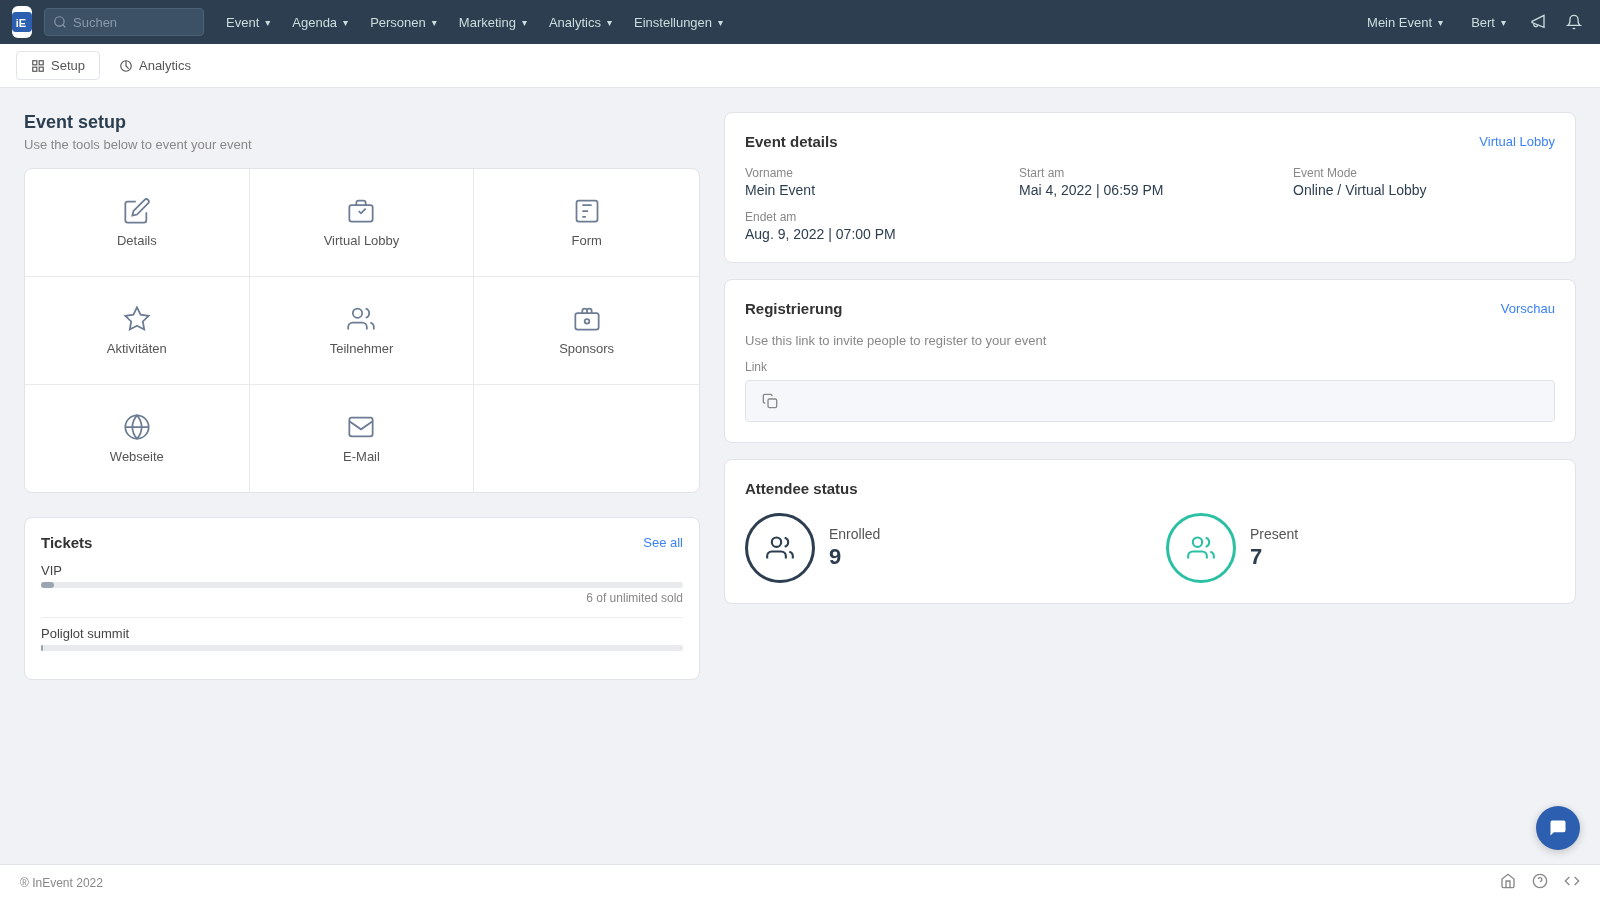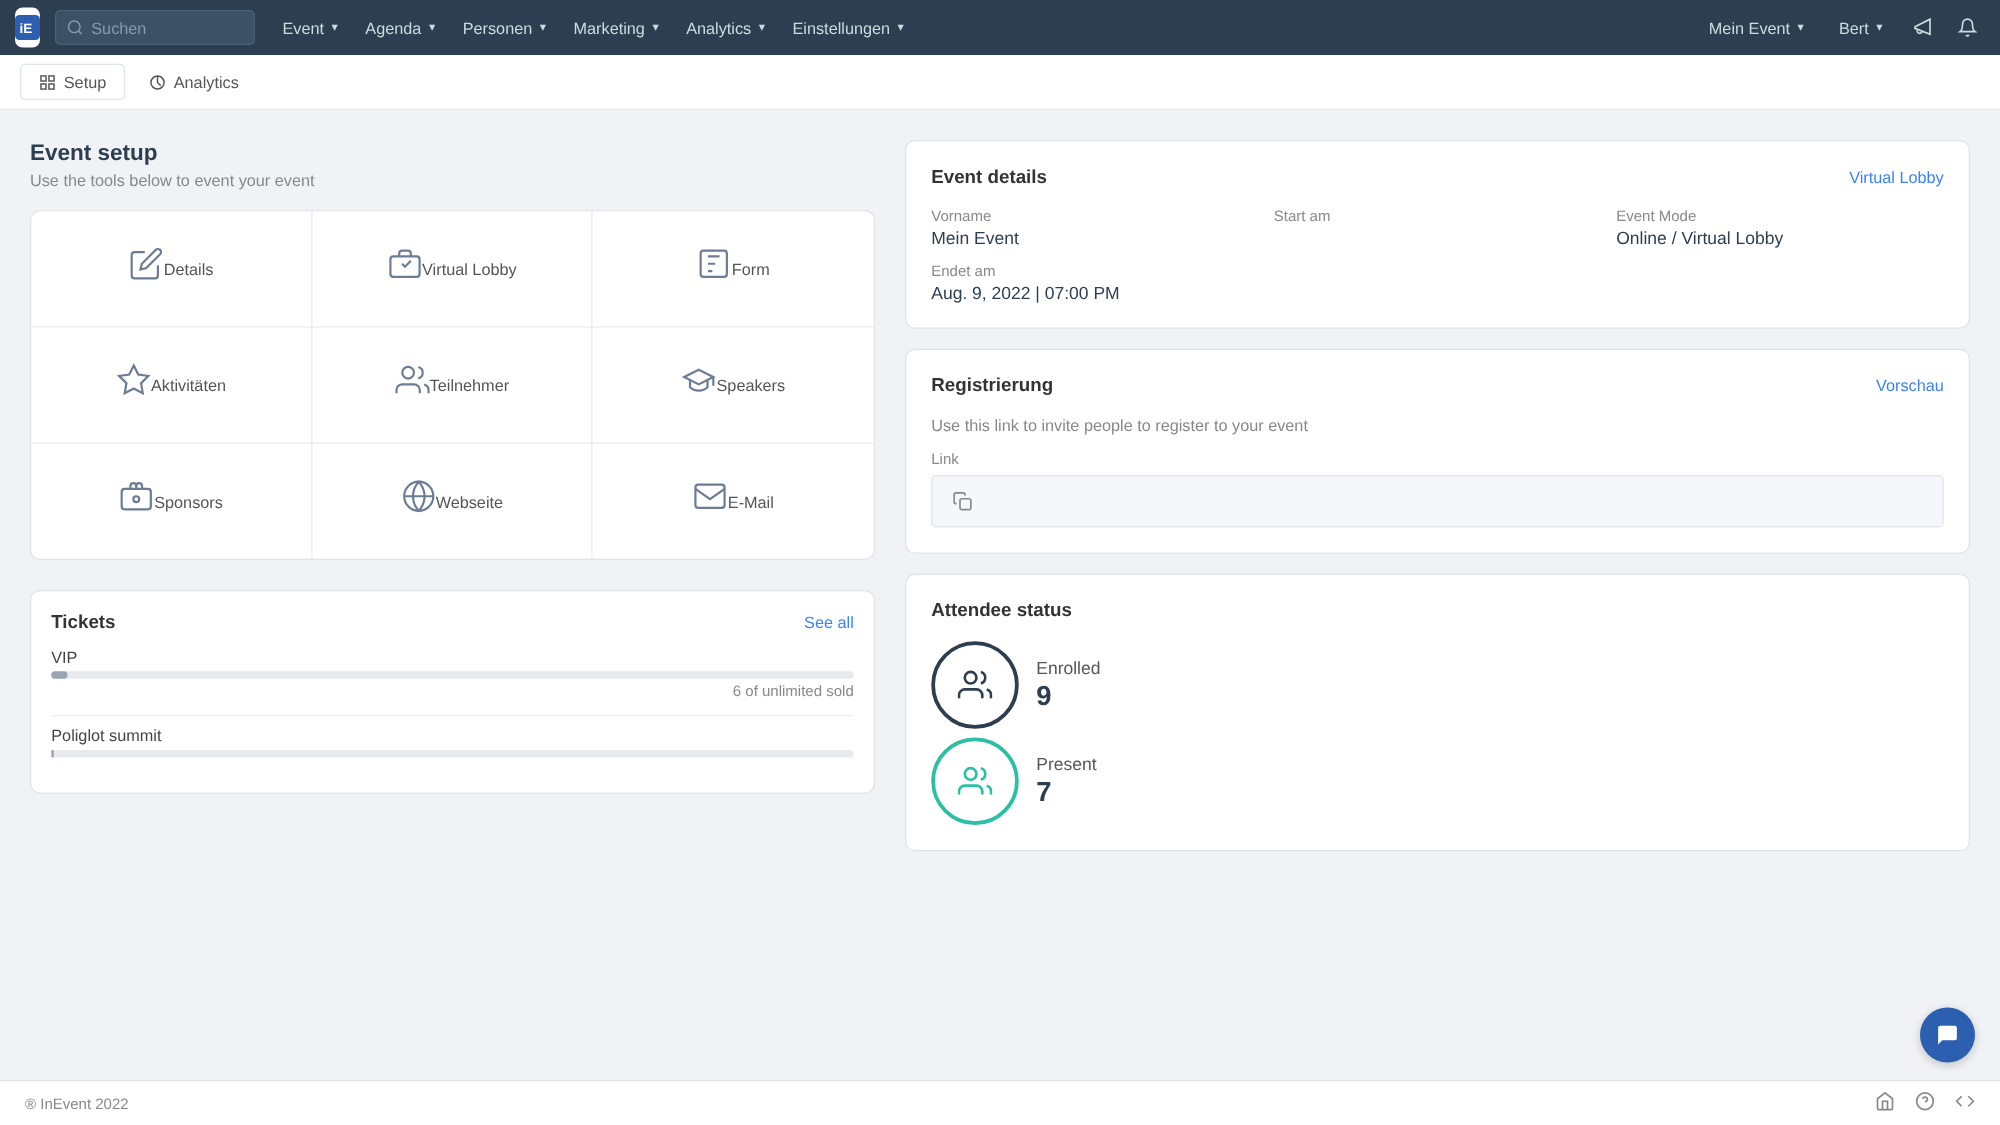--- a/index.html
+++ b/index.html
@@ -115,21 +115,21 @@
       display: grid;
       grid-template-columns: repeat(3, 1fr);
       gap: 0;
       border: 1px solid #e0e3e8;
       border-radius: 8px;
       overflow: hidden;
       background: #fff;
       margin-bottom: 24px;
     }
     .setup-card {
-      display: flex; flex-direction: row; align-items: center; justify-content: center;
+      display: flex; flex-direction: column; align-items: center; justify-content: center;
       padding: 28px 16px;
       cursor: pointer;
       border-right: 1px solid #e8eaed;
       border-bottom: 1px solid #e8eaed;
       transition: background 0.15s;
     }
     .setup-card:nth-child(3n) { border-right: none; }
     .setup-card:nth-child(n+7) { border-bottom: none; }
     .setup-card svg { width: 28px; height: 28px; color: #6b7c93; margin-bottom: 8px; }
     .setup-card-label { font-size: 13px; color: #555; }
@@ -182,21 +182,21 @@
       gap: 8px;
     }
     .link-box span { flex: 1; }
     .copy-btn {
       cursor: pointer; color: #888;
       display: flex; align-items: center; justify-content: center;
       width: 24px; height: 24px;
     }
 
     
-    .attendee-status { display: flex; gap: 7px; margin-top: 4px; flex-direction: column; }
+    .attendee-status { display: flex; gap: 32px; margin-top: 4px; }
     .attendee-card {
       display: flex; align-items: center; gap: 14px;
       flex: 1;
     }
     .circle-icon {
       width: 70px; height: 70px;
       border-radius: 50%;
       border: 3px solid #2c3e50;
       display: flex; align-items: center; justify-content: center;
       flex-shrink: 0;
@@ -362,27 +362,20 @@
 
       <div class="setup-card">
         <svg width="28" height="28" viewBox="0 0 24 24" fill="none" stroke="#6b7c93" stroke-width="1.5">
           <path d="M17 21v-2a4 4 0 0 0-4-4H5a4 4 0 0 0-4 4v2"></path>
           <circle cx="9" cy="7" r="4"></circle>
           <path d="M23 21v-2a4 4 0 0 0-3-3.87M16 3.13a4 4 0 0 1 0 7.75"></path>
         </svg>
         <span class="setup-card-label">Teilnehmer</span>
       </div>
 
-      <div class="setup-card">
-        <svg width="28" height="28" viewBox="0 0 24 24" fill="none" stroke="#6b7c93" stroke-width="1.5">
-          <path d="M22 10v6M2 10l10-5 10 5-10 5-10-5z"></path>
-          <path d="M6 12v5c3 3 9 3 12 0v-5"></path>
-        </svg>
-        <span class="setup-card-label">Speakers</span>
-      </div>
 
       <div class="setup-card">
         <svg width="28" height="28" viewBox="0 0 24 24" fill="none" stroke="#6b7c93" stroke-width="1.5">
           <rect x="2" y="7" width="20" height="14" rx="2"></rect>
           <path d="M16 7V5a2 2 0 0 0-4 0v2M8 7V5a2 2 0 0 1 4 0"></path>
           <circle cx="12" cy="14" r="2"></circle>
         </svg>
         <span class="setup-card-label">Sponsors</span>
       </div>
 
@@ -435,20 +428,21 @@
         <span class="info-card-title">Event details</span>
         <span class="card-link">Virtual Lobby</span>
       </div>
       <div class="details-grid">
         <div class="detail-item">
           <div class="detail-label">Vorname</div>
           <div class="detail-value">Mein Event</div>
         </div>
         <div class="detail-item">
           <div class="detail-label">Start am</div>
+          <div class="detail-value">Mai 4, 2022 | 06:59 PM</div>
         </div>
         <div class="detail-item">
           <div class="detail-label">Event Mode</div>
           <div class="detail-value">Online / Virtual Lobby</div>
         </div>
         <div class="detail-item">
           <div class="detail-label">Endet am</div>
           <div class="detail-value">Aug. 9, 2022 | 07:00 PM</div>
         </div>
       </div>

